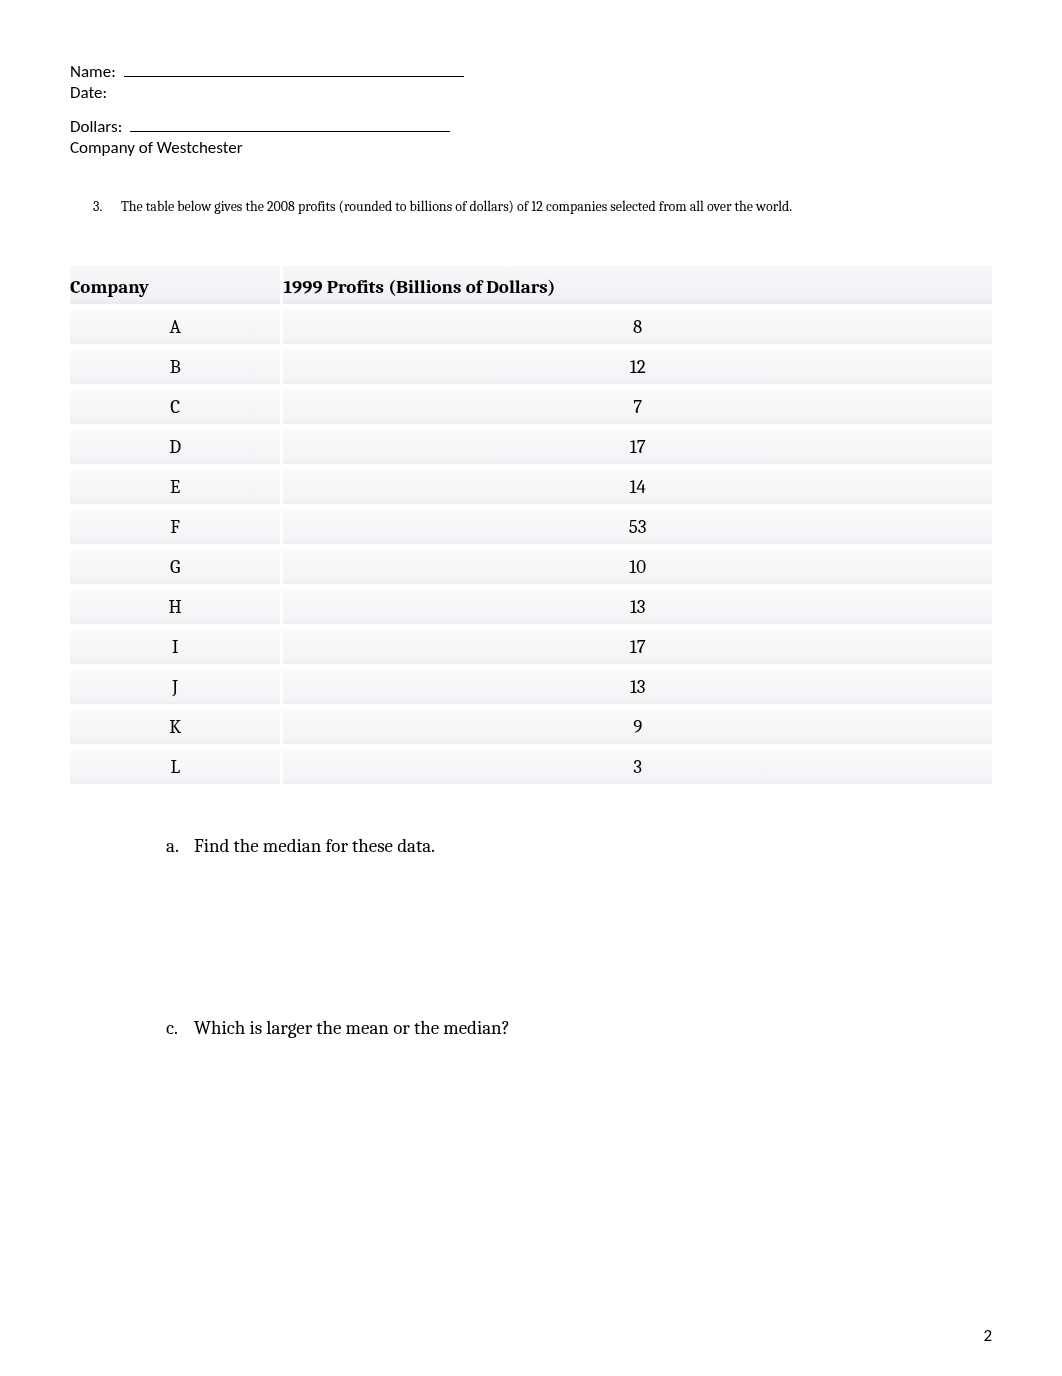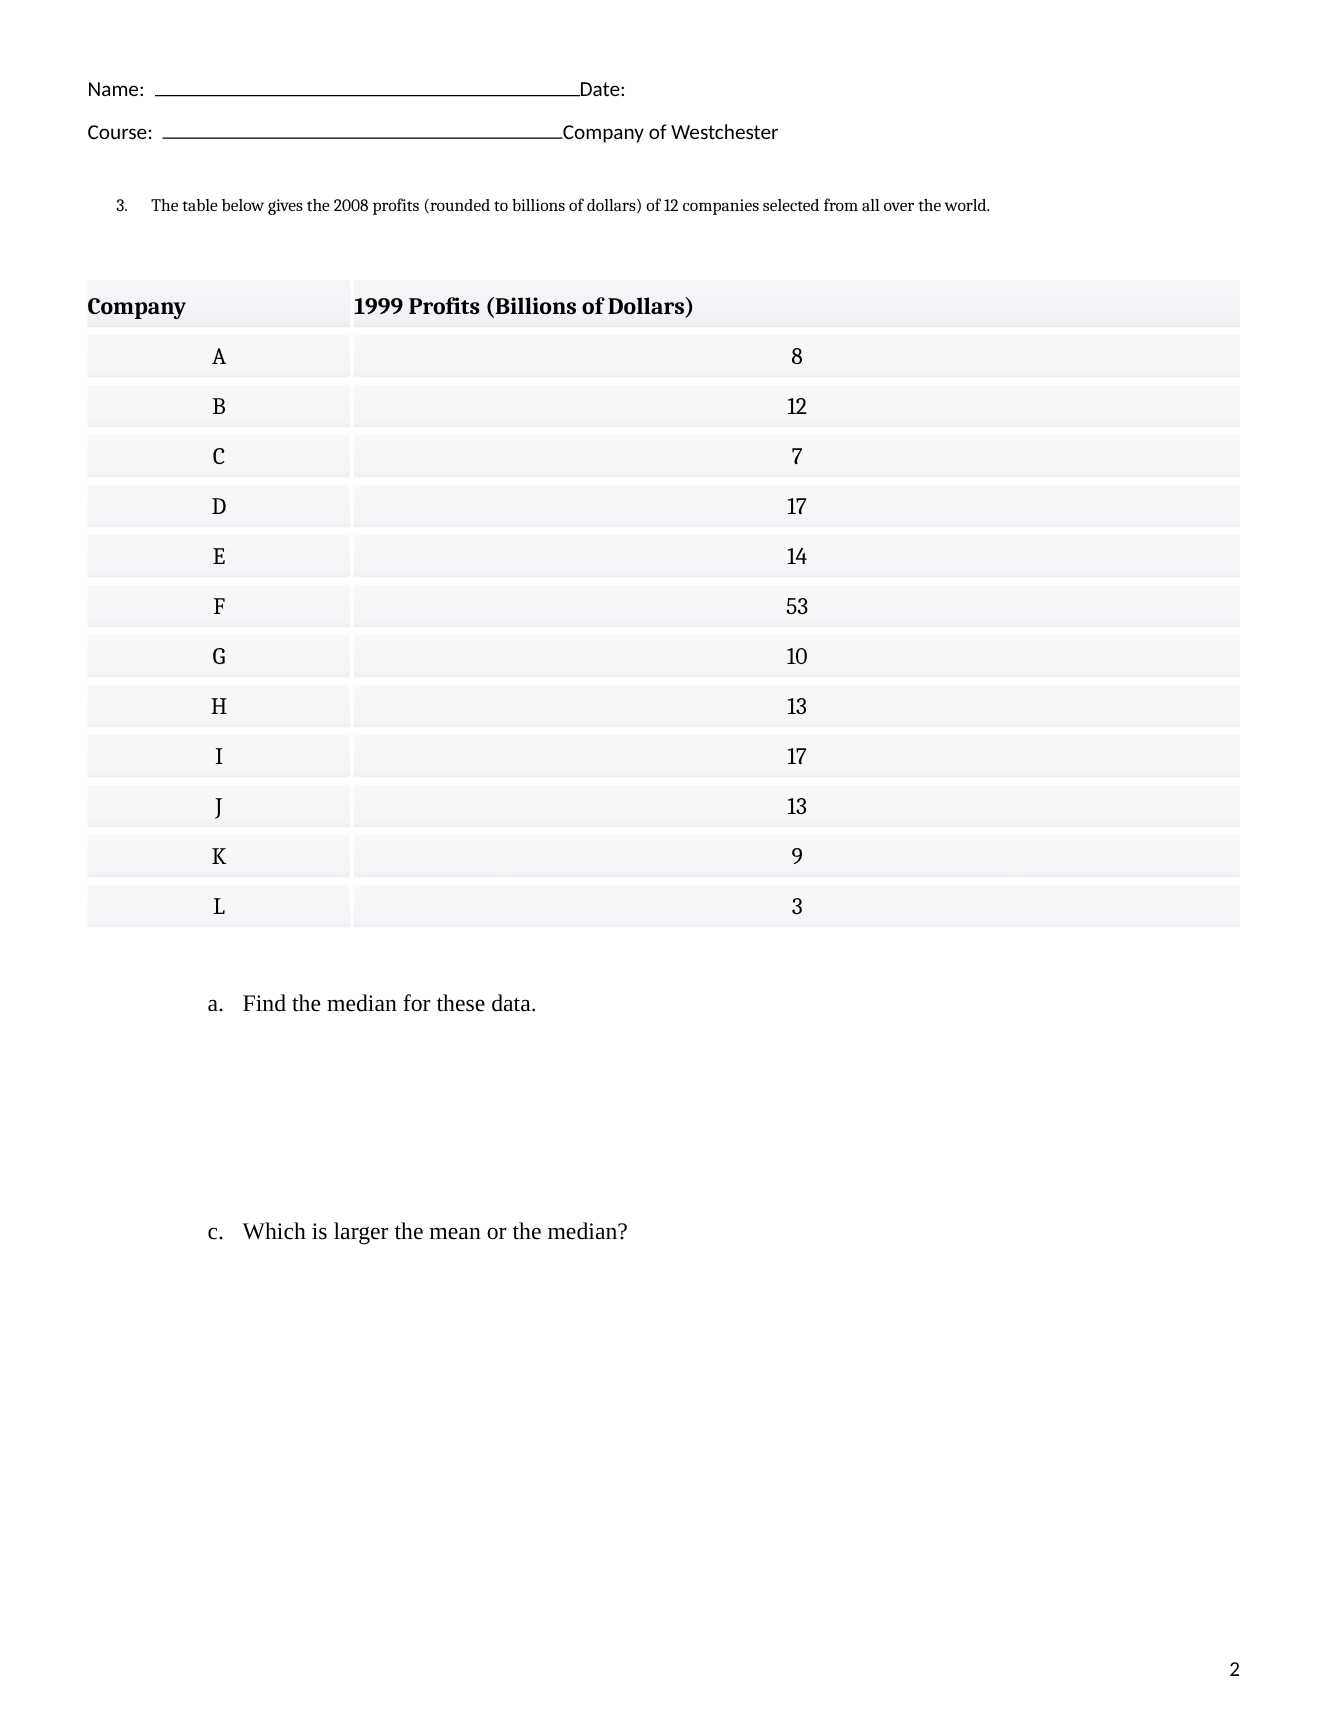--- a/index.html
+++ b/index.html
@@ -15,20 +15,21 @@
       color: #000000;
       padding: 60px 70px 40px 70px;
       position: relative;
     }
     .header-row {
       display: flex;
       justify-content: flex-start;
       align-items: baseline;
       margin-bottom: 12px;
       font-size: 17px;
+      flex-direction: column;
     }
     .field-label {
       white-space: nowrap;
     }
     .field-line {
       display: inline-block;
       border-bottom: 1px solid #000;
       min-height: 1em;
       vertical-align: baseline;
       margin-left: 4px;
@@ -79,21 +80,20 @@
       border-right: 3px solid #fff;
     }
     .sub-questions {
       margin-top: 45px;
       padding-left: 100px;
       font-family: Cambria, Georgia, serif;
       font-size: 19px;
     }
     .sub-q {
       margin-bottom: 160px;
-      font-family: Liberation Serif, serif;
     }
     .sub-q:last-child {
       margin-bottom: 0;
     }
     .sub-letter {
       display: inline-block;
       width: 28px;
       margin-left: -4px;
     }
     .page-number {
@@ -110,21 +110,21 @@
 <div class="header-row">
   <div>
     <span class="field-label">Name:</span>
     <span class="field-line name-line"></span>
   </div>
   <div class="field-label">Date:</div>
 </div>
 
 <div class="header-row">
   <div>
-    <span class="field-label">Course:</span>
+    <span class="field-label">Dollars:</span>
     <span class="field-line course-line"></span>
   </div>
   <div class="field-label">Company of Westchester</div>
 </div>
 
 <div class="question-block">
   <span class="question-number">3.</span><span class="question-text">The table below gives the 2008 profits (rounded to billions of dollars) of 12 companies selected from all over the world.</span>
 </div>
 
 <div class="table-wrap">

